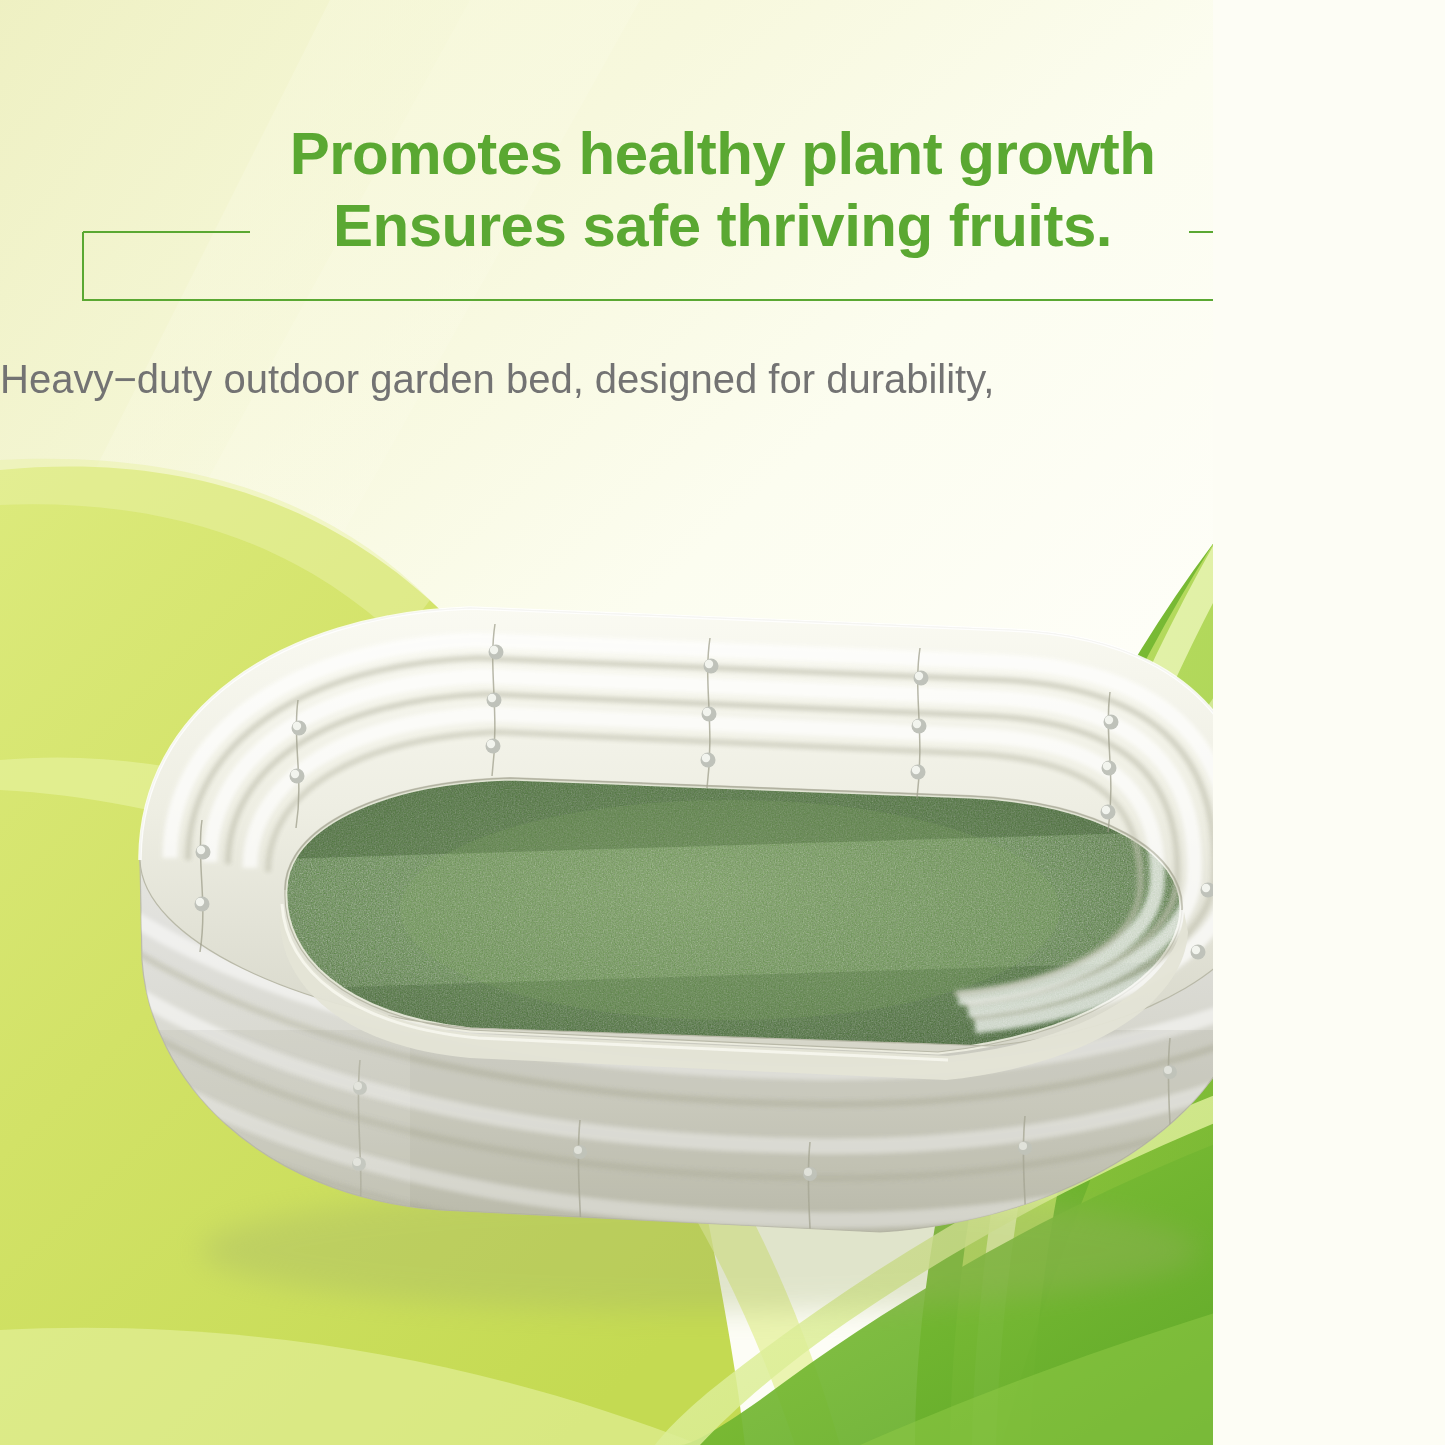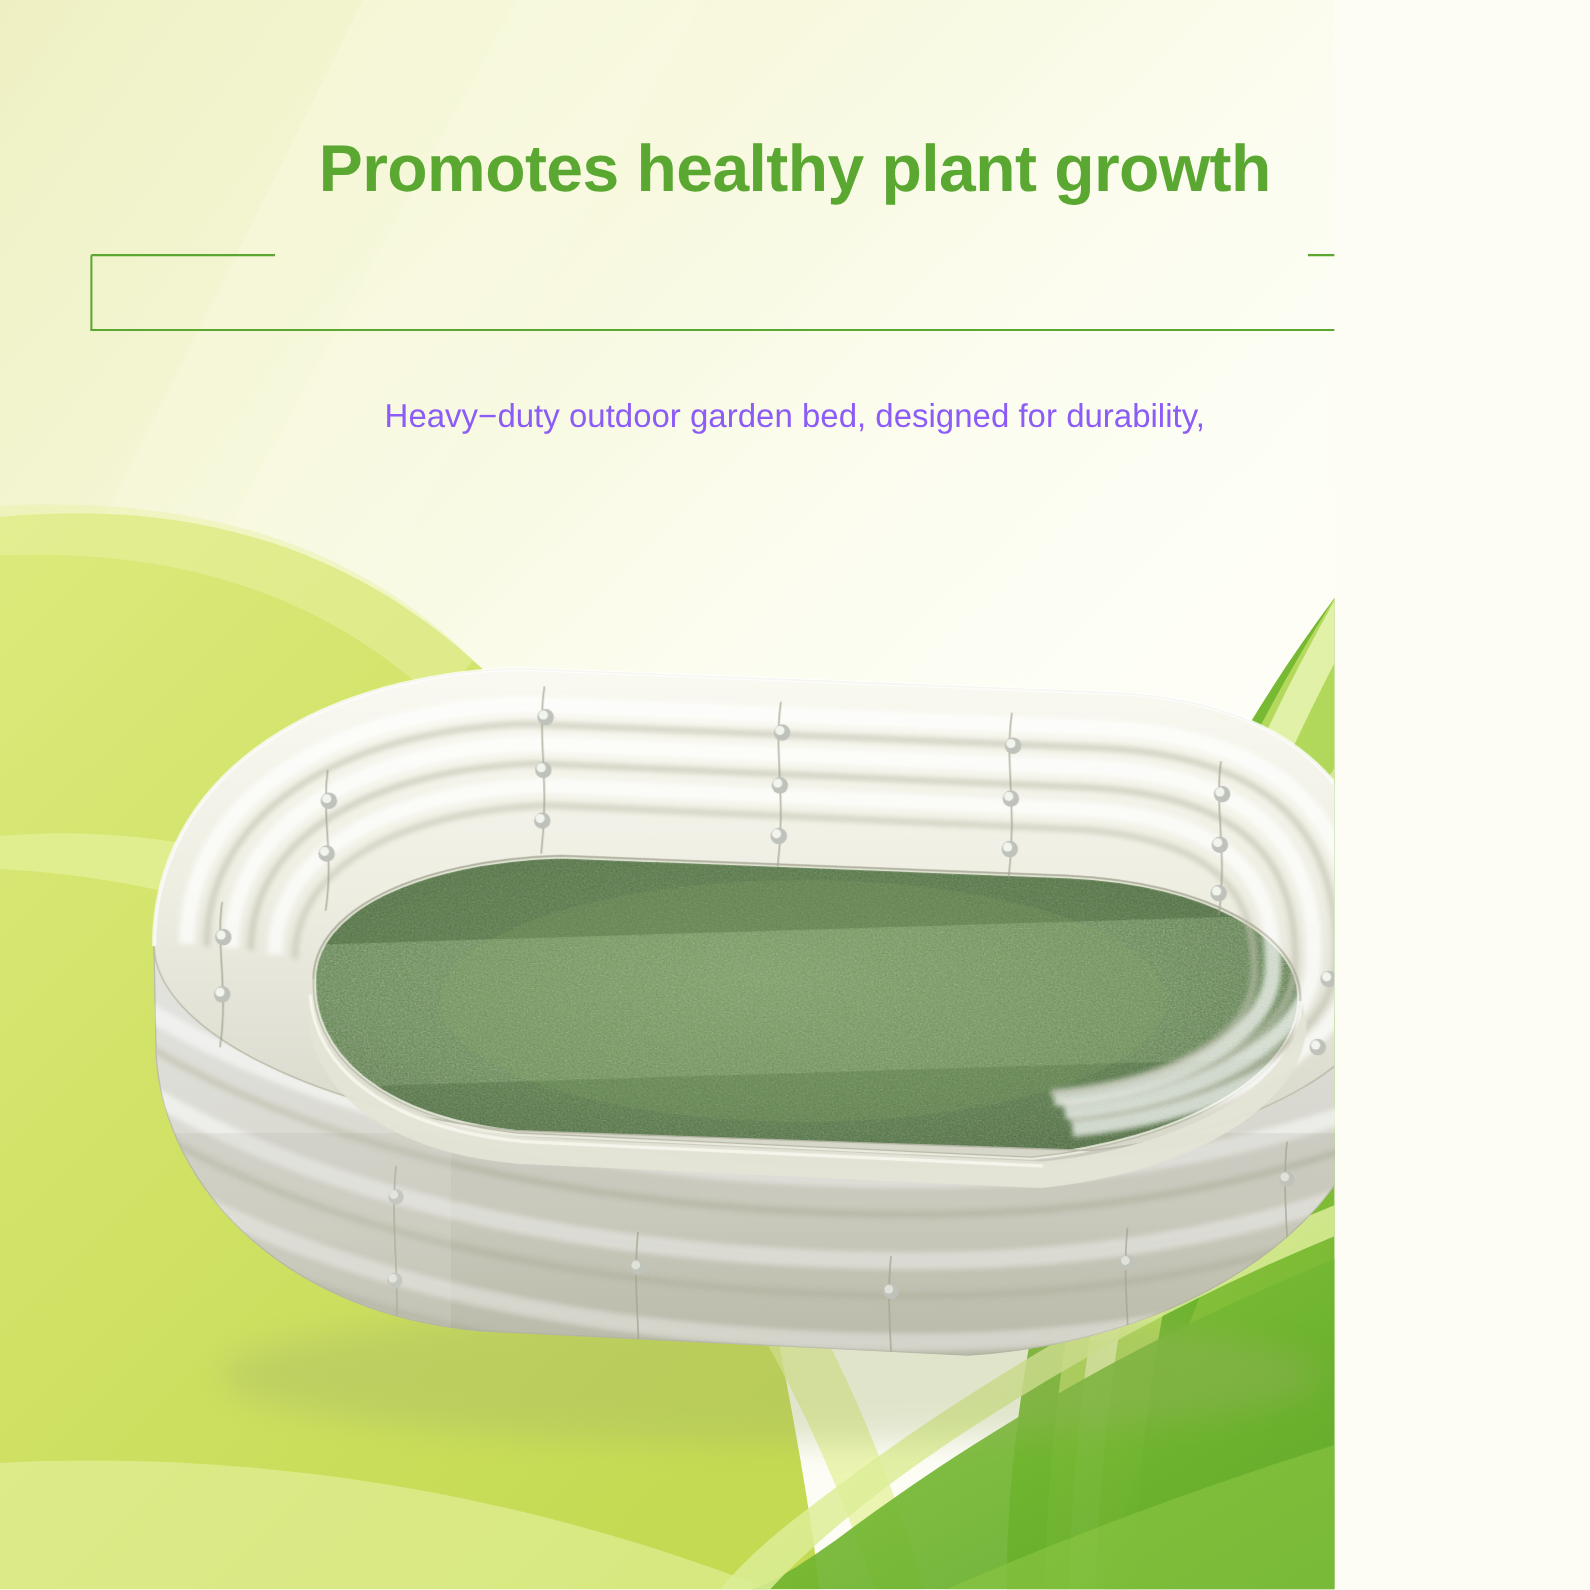--- a/index.html
+++ b/index.html
@@ -48,23 +48,23 @@
     width:1280px; height:70px;
     z-index:10;
     pointer-events:none;
   }
   #headline-frame svg { display:block; }
 
   
   #subtitle {
     position:absolute;
     left:0; top:352px; width:1445px;
-    text-align:center;
-    color:#8b5cf6;
-    font-size:30px;
+    text-align:left;
+    color:#737373;
+    font-size:40px;
     line-height:54px;
     z-index:30;
   }
   #subtitle .sub-line { display:block; white-space:nowrap; }
 
   
   #product {
     position:absolute;
     left:110px; top:560px;
     width:1180px; height:790px;
@@ -176,20 +176,21 @@
 
       <line x1="1279" y1="1" x2="1279" y2="69" stroke="#5aa832" stroke-width="2"></line>
 
       <line x1="0" y1="69" x2="1280" y2="69" stroke="#5aa832" stroke-width="2"></line>
     </svg>
   </div>
 
   <div id="headline-block">
     <div id="headline">
       <span class="hl-line">Promotes healthy plant growth</span>
+      <span class="hl-line">Ensures safe thriving fruits.</span>
     </div>
   </div>
 
   <div id="subtitle">
     <span class="sub-line">Heavy−duty outdoor garden bed, designed for durability,</span>
   </div>
 
   <div id="product">
     <svg viewBox="0 0 1180 790" width="1180" height="790">
       <defs>

